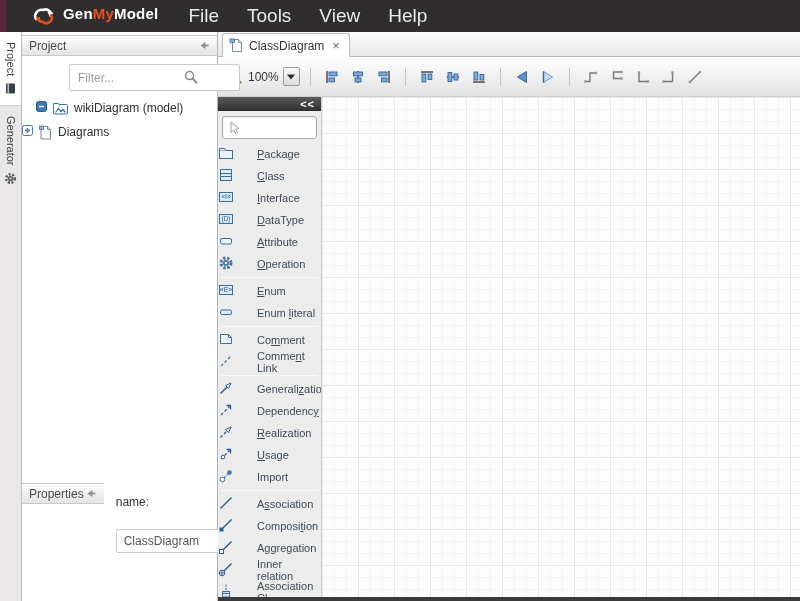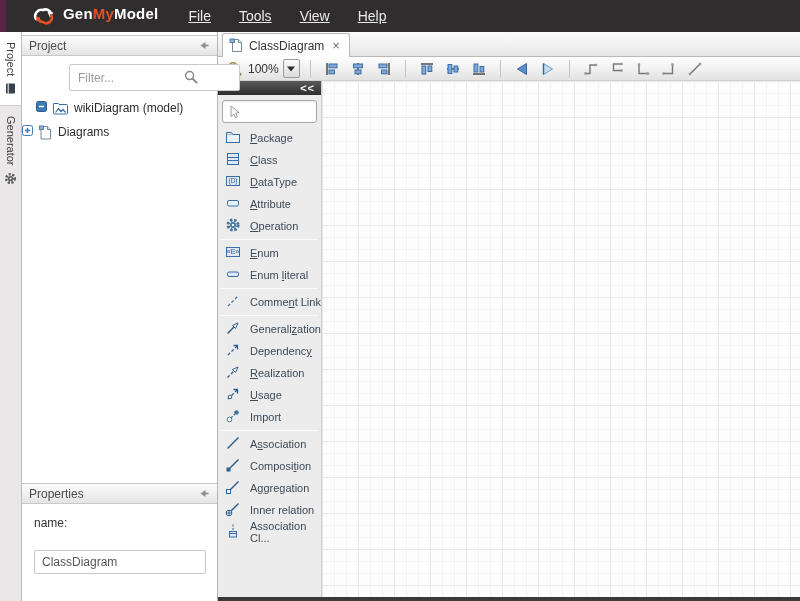--- a/index.html
+++ b/index.html
@@ -6,21 +6,21 @@
   html,body { width:800px; height:601px; overflow:hidden;
     font-family:"Liberation Sans","DejaVu Sans",sans-serif; background:#fff; }
 
   
   .topbar { height:32px; background:#2f2d2e; display:flex; align-items:center; position:relative; }
   .topbar-accent { position:absolute; left:0; top:0; width:6px; height:32px; background:#572441; }
   .brand { display:flex; align-items:flex-start; margin-left:30px; gap:6px; }
   .brand-text { font-size:15px; font-weight:bold; color:#fff; letter-spacing:.2px; }
   .brand-text .my { color:#e8501f; }
   .menubar { display:flex; margin-left:30px; gap:28px; }
-  .menu-item { color:#eaeaea; font-size:14px; cursor:default;text-decoration:underline; }
+  .menu-item { color:#eaeaea; font-size:19px; cursor:default; }
 
   
   .app { display:flex; height:569px; }
 
   
   .rail { width:22px; background:#e9e7e7; border-right:1px solid #bdbdbd; display:flex;
     flex-direction:column; align-items:stretch; }
   .rail-tab { writing-mode:vertical-rl; display:inline-flex; align-items:center; gap:6px;
     padding:10px 0; font-size:11px; color:#3c3c3c; width:21px; justify-content:flex-start; }
   .rail-tab.active { background:#fff; border-bottom:1px solid #d0d0d0; }
@@ -35,36 +35,36 @@
   .panel-header .ph-label { flex:1; }
   .panel-project { height:448px; display:flex; flex-direction:column; }
   .filter-wrap { margin:8px 12px 6px 12px; position:relative; }
   .filter-input { width:100%; height:27px; border:1px solid #c9c9c9; border-radius:2px;
     font-size:12px; color:#555; padding:0 24px 0 8px; font-style:normal; outline:none;margin-left:35px; }
   .filter-input::placeholder { color:#9a9a9a; }
   .filter-mag { position:absolute; right:6px; top:5px; }
   .tree { padding-top:4px; }
   .tree-row { height:24px; display:flex; align-items:flex-start; gap:5px; font-size:12px; color:#2d2d2d; }
 
-  .panel-props { flex:1; display:flex; flex-direction:column; }
+  .panel-props { flex:1; display:flex; flex-direction:row; }
   .props-body { padding:12px 12px 0 12px; }
   .field-label { font-size:12px; color:#333; margin-bottom:20px; }
   .field-input { width:172px; height:24px; border:1px solid #c9c9c9; border-radius:2px;
     font-size:12px; color:#555; padding:0 7px; outline:none; background:#fff; }
 
   
   .main { flex:1; display:flex; flex-direction:column; min-width:0; }
   .tabbar { height:25px; background:linear-gradient(#fbfbfb,#e7e7e7); border-bottom:1px solid #b9b9b9;
     display:flex; align-items:flex-end; padding-left:4px; }
   .tab { height:24px; background:#fff; border:1px solid #b9b9b9; border-bottom:none;
     border-radius:3px 3px 0 0; display:flex; align-items:center; gap:6px; padding:0 9px 0 6px;
     margin-bottom:-1px; position:relative; z-index:2; font-size:12px; color:#333; }
   .tab-close { color:#666; font-size:13px; line-height:1; margin-left:2px; cursor:pointer; }
 
-  .toolbar { height:24px; background:linear-gradient(#ffffff,#e2e2e2); border-bottom:1px solid #cfcfcf;
+  .toolbar { height:40px; background:linear-gradient(#ffffff,#e2e2e2); border-bottom:1px solid #cfcfcf;
     display:flex; align-items:center; padding-left:8px; gap:4px; }
   .tb-sep { width:1px; height:18px; background:#c4c4c4; margin:0 6px; }
   .tb-btn { width:22px; height:22px; display:flex; align-items:center; justify-content:center;
     border-radius:2px; cursor:pointer; }
   .zoom-group { display:flex; align-items:center; gap:4px; }
   .zoom-value { font-size:12px; color:#333; }
   .zoom-drop { width:17px; height:19px; border:1px solid #9a9a9a; border-radius:2px;
     background:linear-gradient(#fafafa,#dcdcdc); display:flex; align-items:center;
     justify-content:center; cursor:pointer; }
 
@@ -73,21 +73,21 @@
   
   .palette { width:104px; background:#ececec; border-right:1px solid #cfcfcf; display:flex;
     flex-direction:column; }
   .palette-header { height:14px; background:linear-gradient(#5a5a5a,#2e2e2e); color:#fff;
     font-size:11px; font-weight:bold; display:flex; align-items:center; justify-content:flex-end;
     padding:0 6px; letter-spacing:1px; cursor:pointer; line-height:1; }
   .sel-tool { margin:5px 4px 4px 4px; height:23px; background:#fff; border:1px solid #a8a8a8;
     border-radius:3px; display:flex; align-items:center; padding-left:4px; cursor:pointer;
     box-shadow:inset 0 1px 2px rgba(0,0,0,.08); }
   .pal-list { flex:1; overflow:hidden; }
-  .pal-item { height:22px; display:flex; align-items:center; gap:9px; padding-left:7px;
+  .pal-item { height:22px; display:flex; align-items:center; gap:23px; 
     font-size:11px; color:#3d4a58; cursor:pointer; }
   .pal-item svg { flex:none; }
   .pal-sep { height:1px; background:#d2d2d2; margin:2px 3px; border-bottom:1px solid #fafafa; }
 
   
   .canvas { flex:1; background-color:#fdfdfd;
     background-image:
       repeating-linear-gradient(to right,  #e8e8e8 0 1px, transparent 1px 36px),
       repeating-linear-gradient(to bottom, #e8e8e8 0 1px, transparent 1px 36px),
       repeating-linear-gradient(to right,  #f5f5f5 0 1px, transparent 1px 12px),
@@ -344,20 +344,27 @@
               <span><svg width="16" height="16" viewBox="0 0 16 16">
                   <rect x="2.5" y="2.5" width="11" height="11" fill="#dce9f6" stroke="#3a6da3"></rect>
                   <line x1="2.5" y1="6.5" x2="13.5" y2="6.5" stroke="#3a6da3"></line>
                   <line x1="2.5" y1="9.5" x2="13.5" y2="9.5" stroke="#3a6da3"></line>
                 </svg></span>
               <span class="pal-label"><u>C</u>lass</span>
             </div>
             <div class="pal-item">
               <span><svg width="16" height="16" viewBox="0 0 16 16">
                   <rect x="1.5" y="3.5" width="13" height="9" fill="#dce9f6" stroke="#3a6da3"></rect>
+                  <text x="8" y="10.3" font-size="7" text-anchor="middle" fill="#2d5c8f" font-family="Liberation Sans,sans-serif">«I»</text>
+                </svg></span>
+              <span class="pal-label"><u>I</u>nterface</span>
+            </div>
+            <div class="pal-item">
+              <span><svg width="16" height="16" viewBox="0 0 16 16">
+                  <rect x="1.5" y="3.5" width="13" height="9" fill="#dce9f6" stroke="#3a6da3"></rect>
                   <text x="8" y="10.3" font-size="6.5" text-anchor="middle" fill="#2d5c8f" font-family="Liberation Sans,sans-serif">(D)</text>
                 </svg></span>
               <span class="pal-label"><u>D</u>ataType</span>
             </div>
             <div class="pal-item">
               <span><svg width="16" height="16" viewBox="0 0 16 16">
                   <rect x="2.5" y="5.5" width="11" height="5.5" rx="1.5" fill="#e9f1f9" stroke="#3a6da3"></rect>
                 </svg></span>
               <span class="pal-label"><u>A</u>ttribute</span>
             </div>
@@ -377,20 +384,27 @@
                 </svg></span>
               <span class="pal-label"><u>E</u>num</span>
             </div>
             <div class="pal-item">
               <span><svg width="16" height="16" viewBox="0 0 16 16">
                   <rect x="2.5" y="6" width="11" height="4.5" rx="1.5" fill="#dce9f6" stroke="#3a6da3"></rect>
                 </svg></span>
               <span class="pal-label">Enum <u>l</u>iteral</span>
             </div>
             <div class="pal-sep"></div>
+            <div class="pal-item">
+              <span><svg width="16" height="16" viewBox="0 0 16 16">
+                  <path d="M2.5 3.5 h8 l3 3 v6 h-11 Z" fill="#eef4fb" stroke="#3a6da3"></path>
+                  <path d="M10.5 3.5 v3 h3" fill="none" stroke="#3a6da3"></path>
+                </svg></span>
+              <span class="pal-label">Co<u>m</u>ment</span>
+            </div>
             <div class="pal-item">
               <span><svg width="16" height="16" viewBox="0 0 16 16">
                   <line x1="3" y1="13" x2="13" y2="3" stroke="#44739e" stroke-width="1.3" stroke-dasharray="3 2"></line>
                 </svg></span>
               <span class="pal-label">Comme<u>n</u>t Link</span>
             </div>
             <div class="pal-sep"></div>
             <div class="pal-item">
               <span><svg width="16" height="16" viewBox="0 0 16 16">
                   <line x1="2.5" y1="13.5" x2="9" y2="7" stroke="#2d5c8f" stroke-width="1.5"></line>

